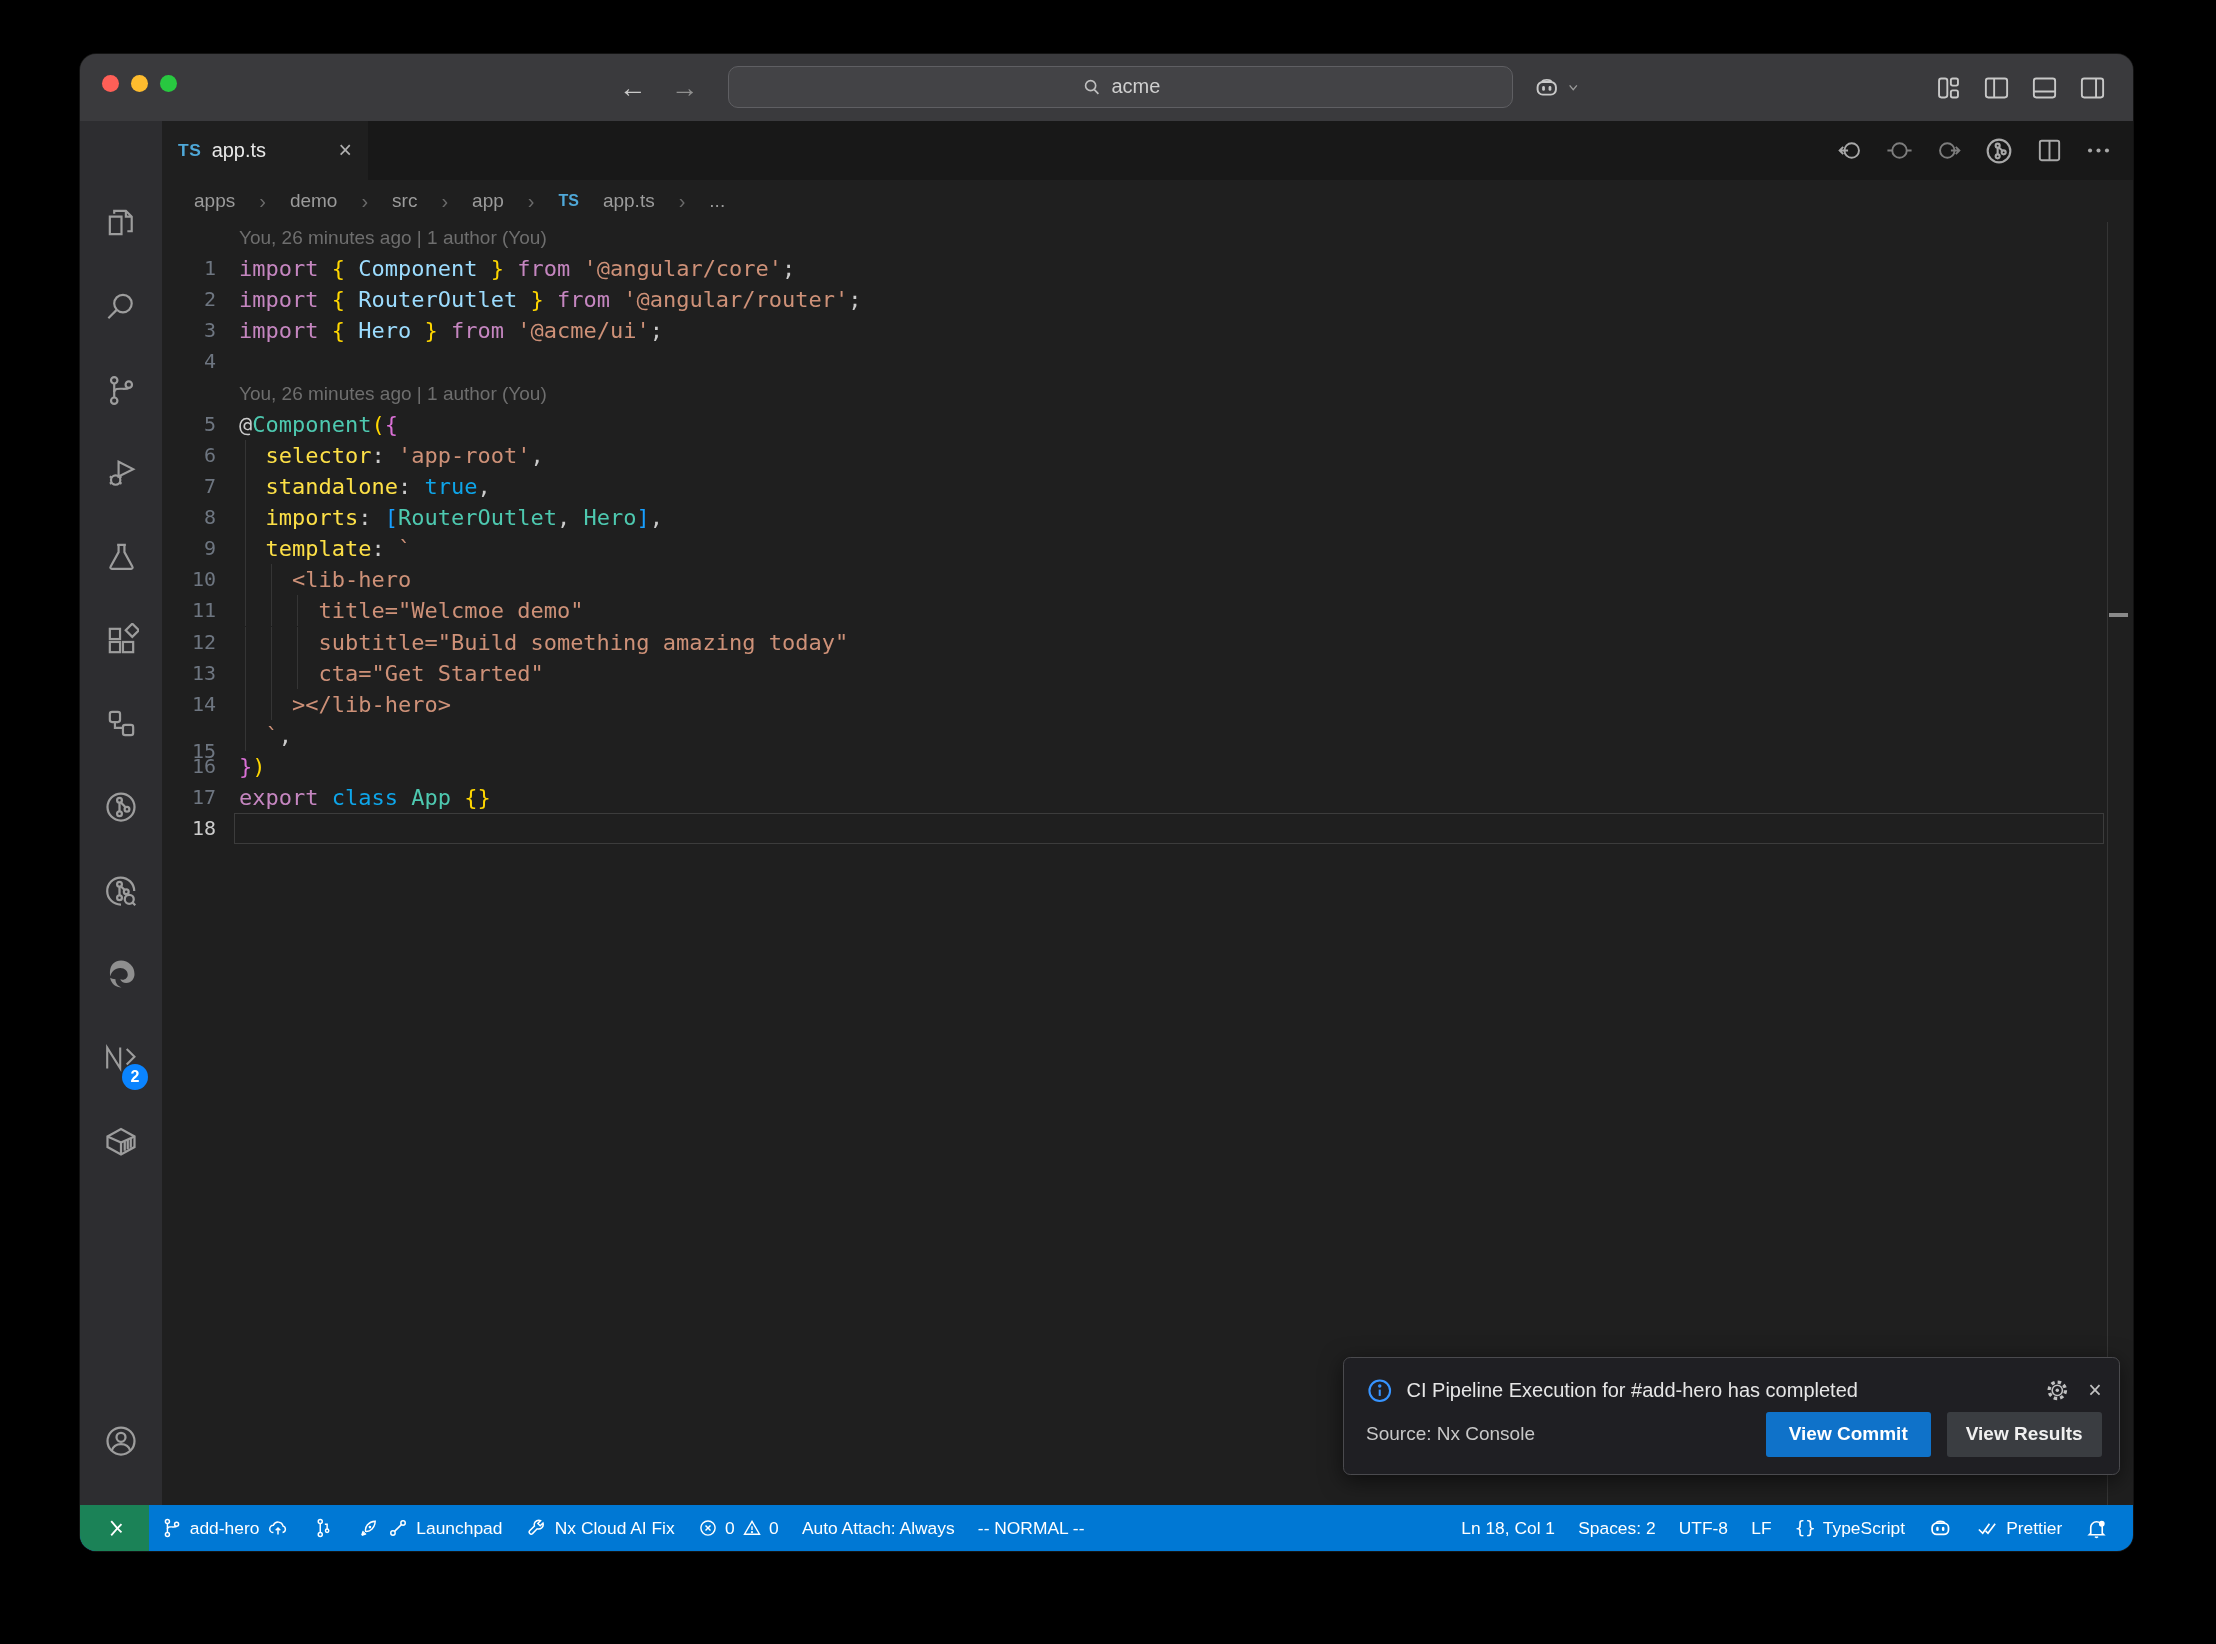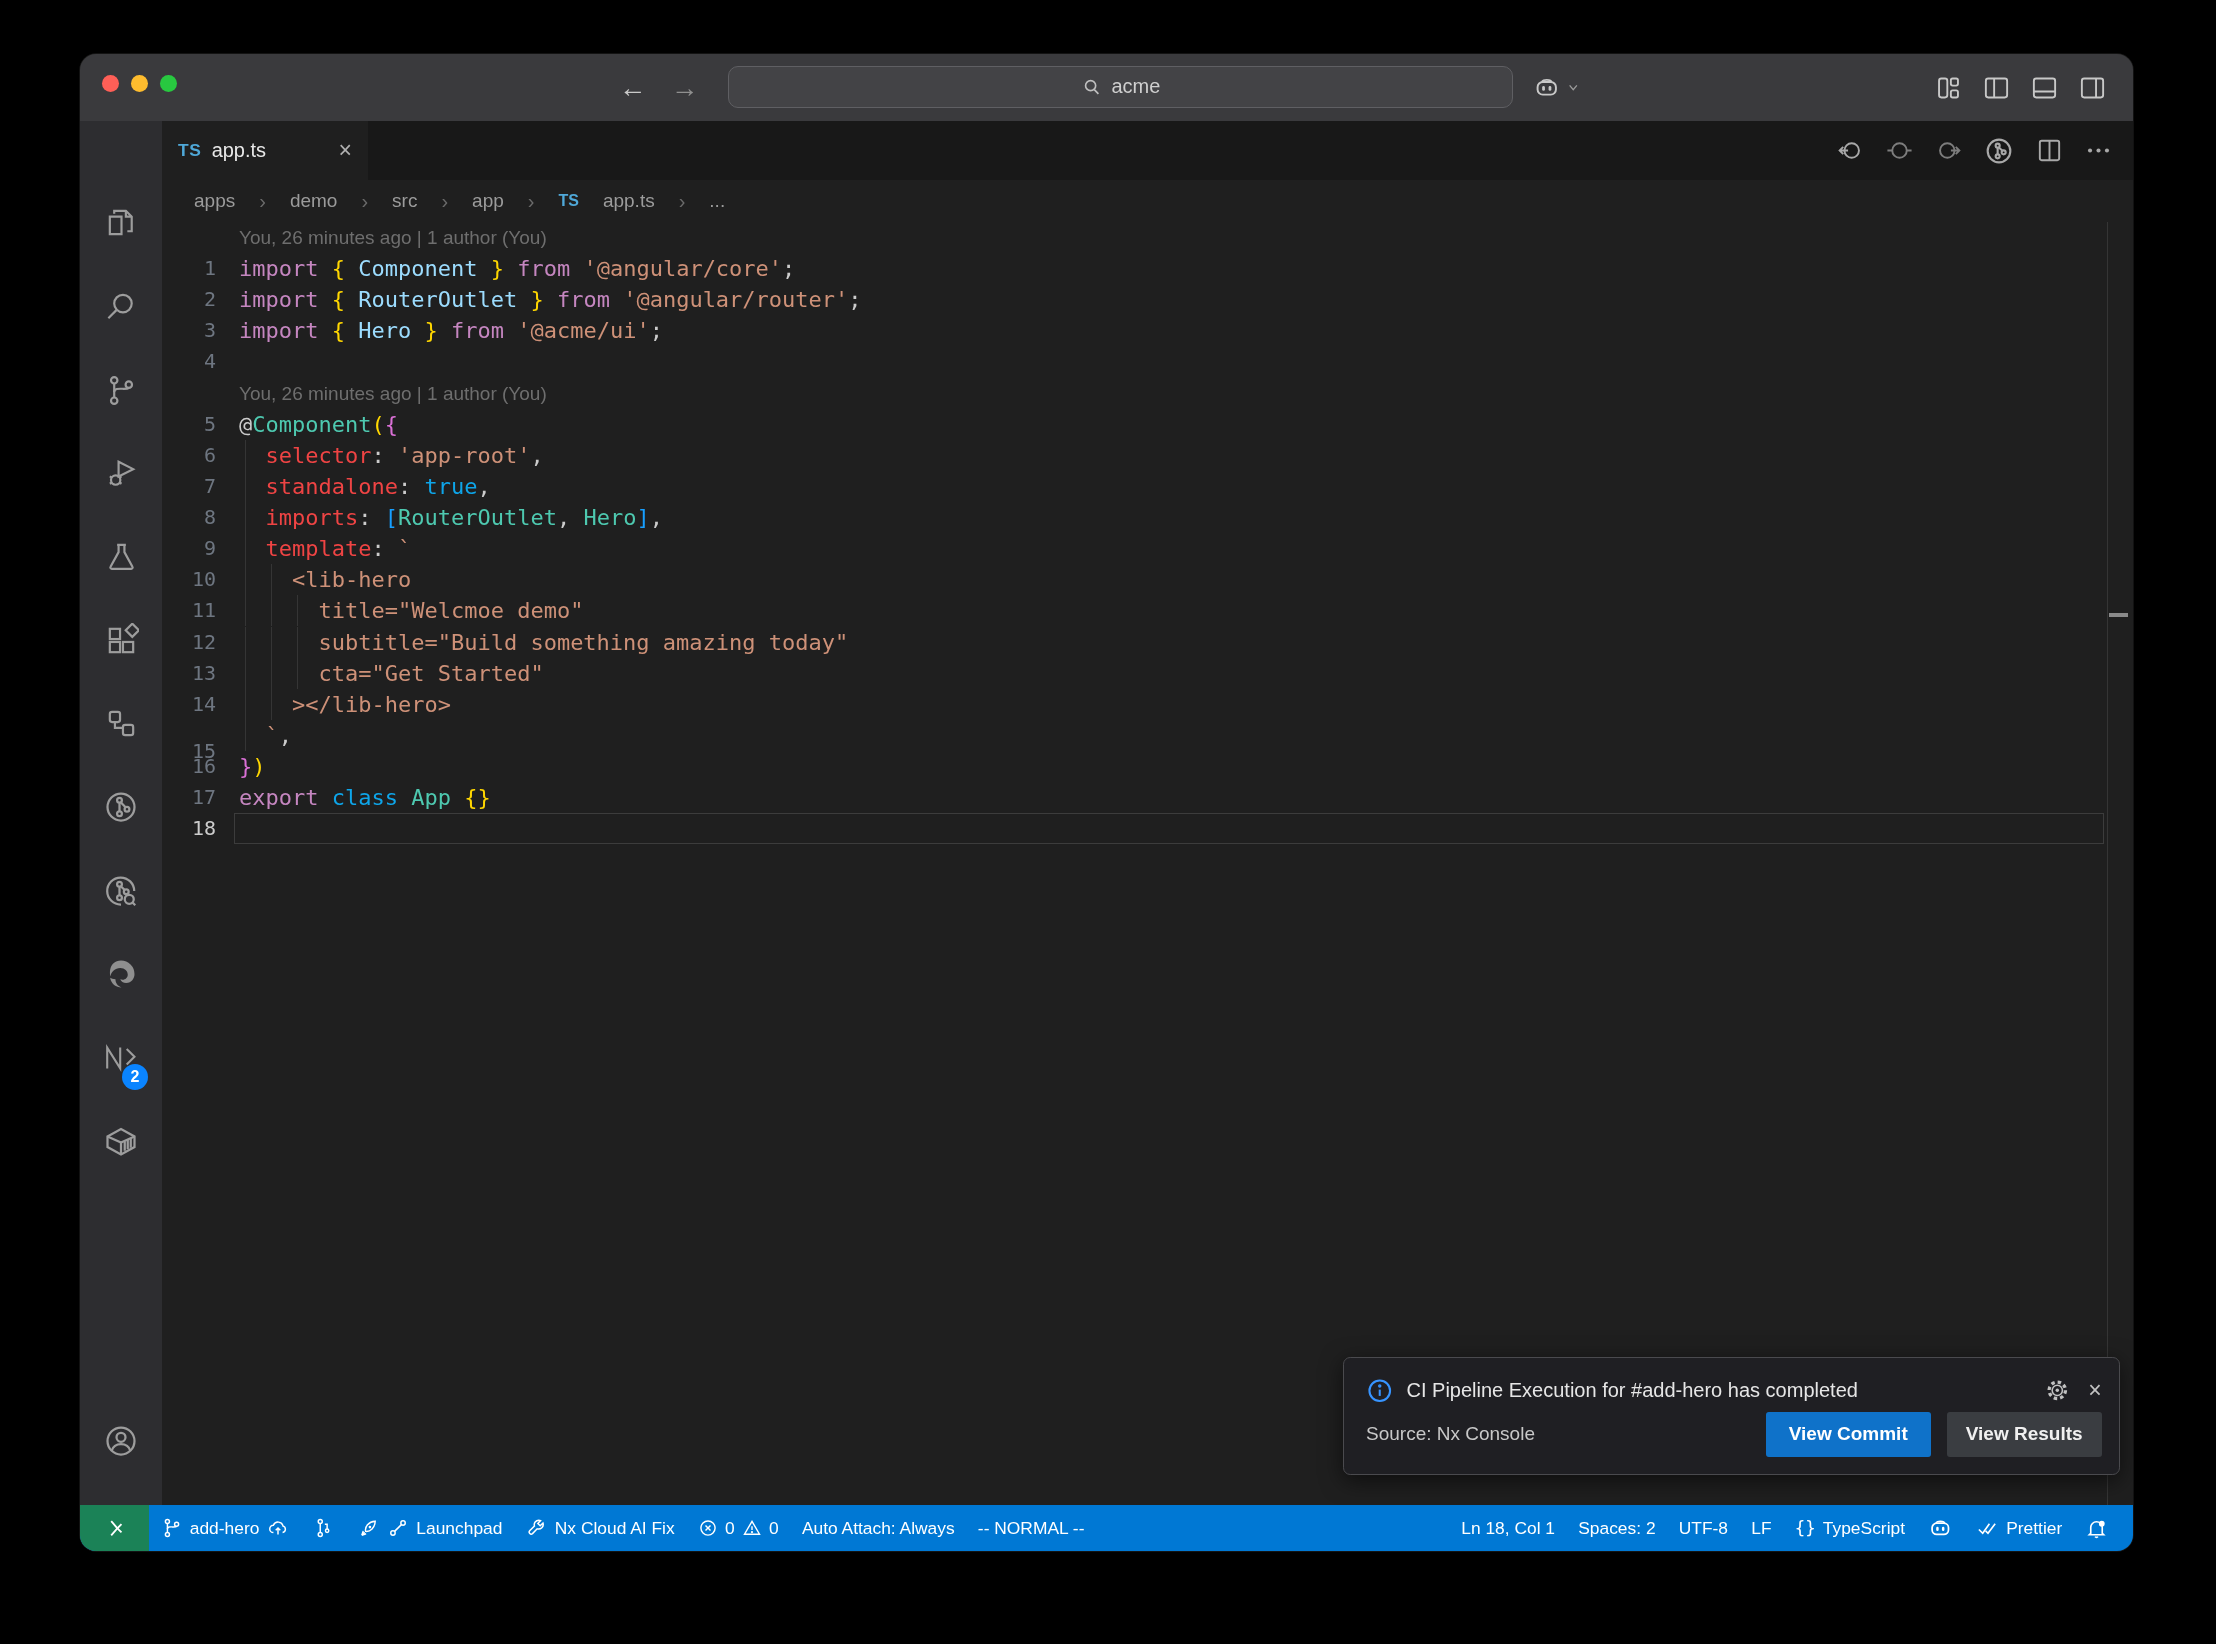--- a/index.html
+++ b/index.html
@@ -52,21 +52,21 @@
   .code-inner { position:relative; width:100%; height:100%; }
   .ln { position:absolute; left:0; width:54px; height:31px; line-height:31px; text-align:right;
     color:#6e7681; font-size:20px; }
   .ln.active { color:#cccccc; }
   .code-line { position:absolute; left:77px; height:31px; line-height:31px; white-space:pre; }
   .blame-row { position:absolute; left:77px; height:31px; line-height:31px; color:#6e6e6e;
     font-family:"Liberation Sans", sans-serif; font-size:19px; }
   .guide { position:absolute; width:0.7px; height:31px; background:#353535; }
   .current-line { position:absolute; left:72px; width:1870px; height:31px; border:1.4px solid #3c3c3c; }
   .tk-kw{color:#c586c0;} .tk-b1{color:#ffd700;} .tk-b2{color:#da70d6;} .tk-b3{color:#179fff;}
-  .tk-ty{color:#4ec9b0;} .tk-im{color:#9cdcfe;} .tk-pr{color:#ef4444;} .tk-st{color:#ce9178;}
+  .tk-ty{color:#4ec9b0;} .tk-im{color:#9cdcfe;} .tk-pr{color:#fde047;} .tk-st{color:#ce9178;}
   .tk-cb{color:#0ea5e9;} .tk-pl{color:#cccccc;}
   .overview-ruler { position:absolute; right:25px; top:0; width:0.7px; height:100%; background:rgba(255,255,255,.10); }
   .ruler-marker { position:absolute; right:5px; top:391px; width:19px; height:4.3px; background:#8a8a8a; }
 
   
   .toast { position:absolute; left:1263px; top:1288px; width:777px; height:118px;
     background:#1f1f23; border:0.7px solid #4a4a4e; border-radius:7.2px;
     box-shadow:0 5.8px 22px rgba(0,0,0,.55);margin-top:15px; }
   .toast-row1 { position:absolute; left:22px; top:19px; right:17.4px; display:flex; align-items:center; gap:13px; }
   .toast-title { color:#e6e6e6; font-size:20px; flex:1; }

